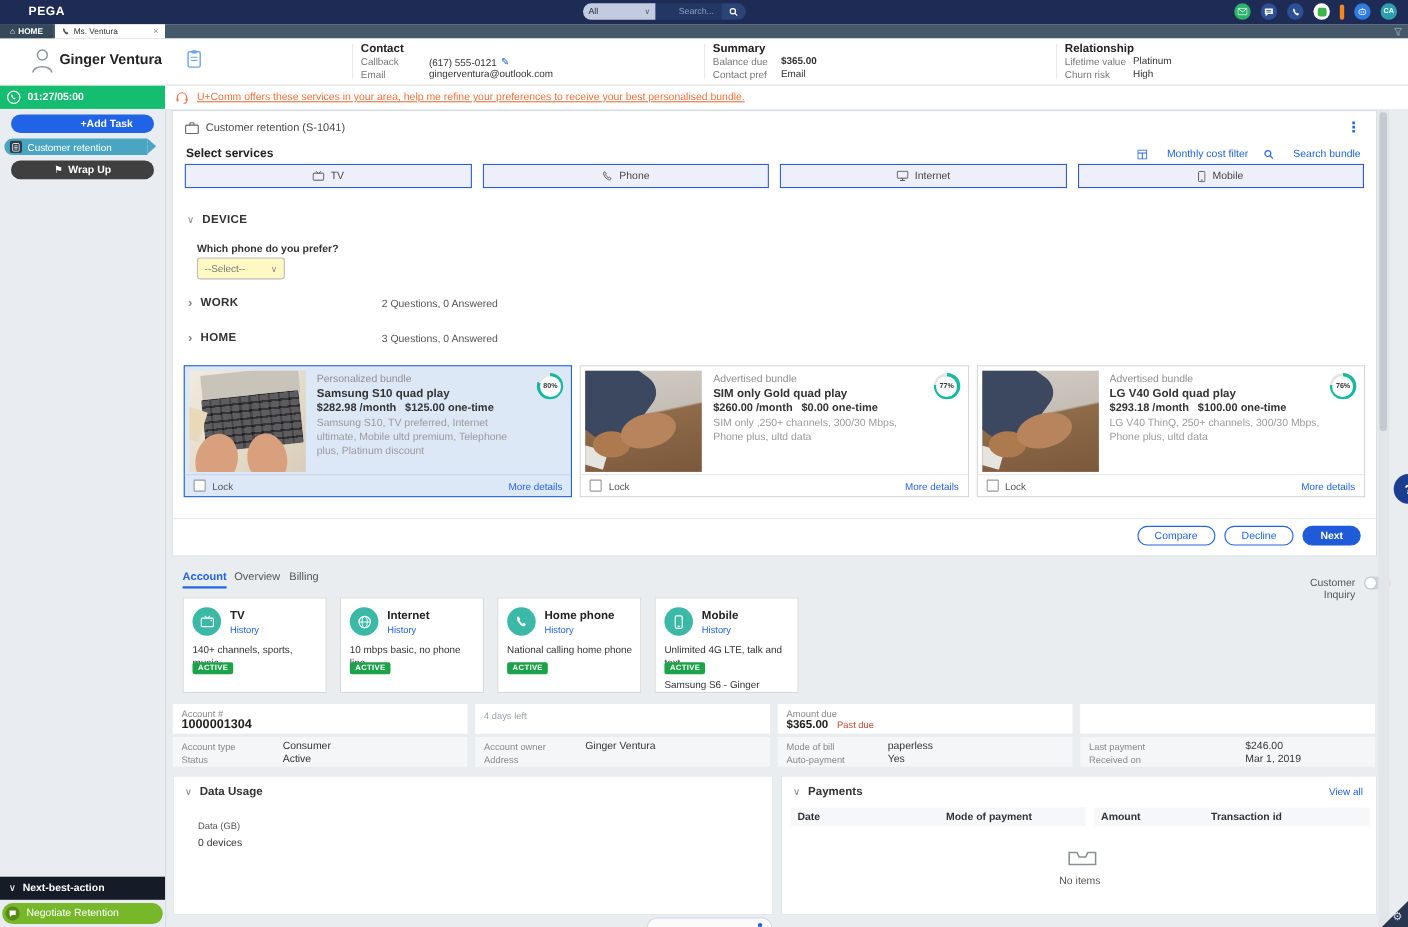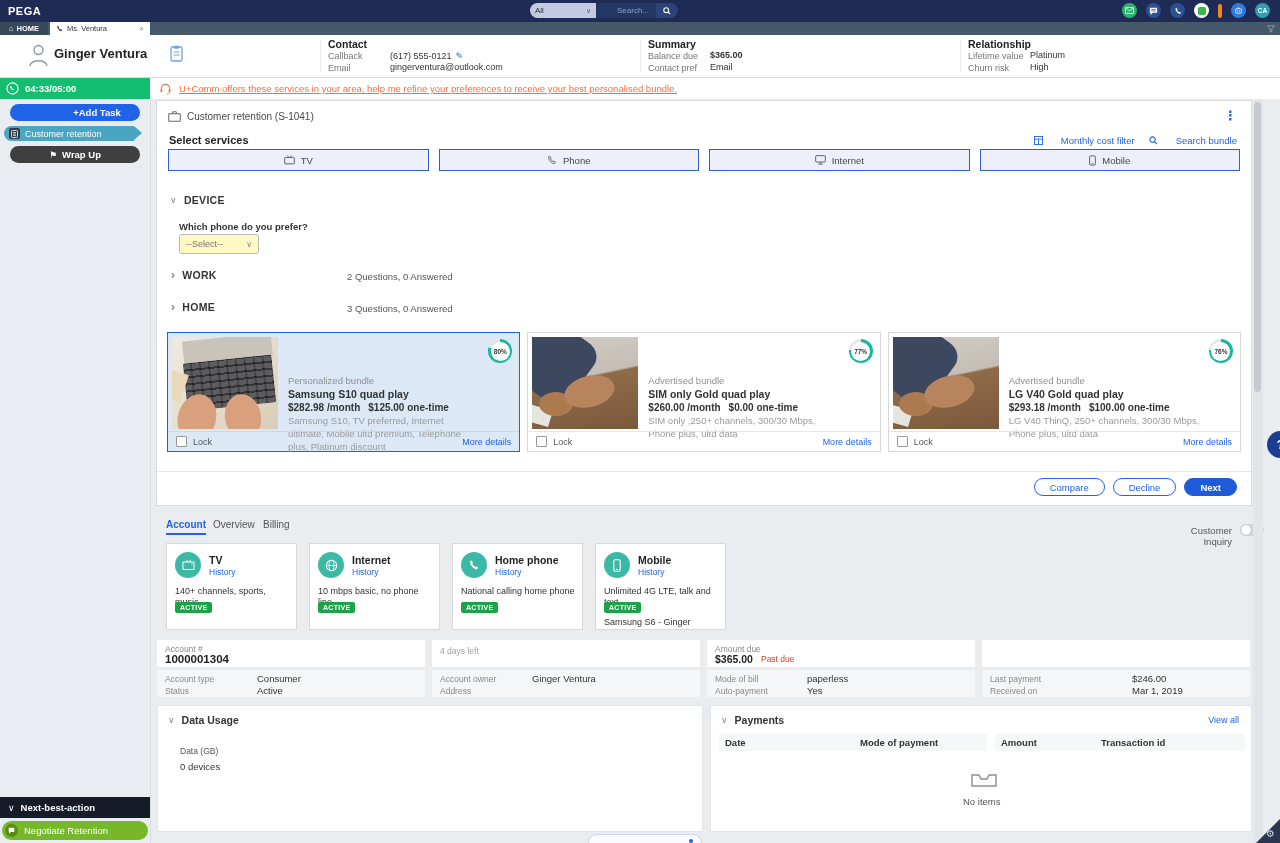--- a/index.html
+++ b/index.html
@@ -11,21 +11,21 @@
     font-family:"Liberation Sans","DejaVu Sans",sans-serif;-webkit-font-smoothing:antialiased;}
   #stage{position:relative;width:1280px;height:843px;background:var(--bg);overflow:hidden;}
   .abs{position:absolute}
   .flex{display:flex;align-items:center}
   .bold{font-weight:bold}
   .link{color:var(--blue)}
   svg{display:block}
 
   
   .topbar{left:0;top:0;width:1280px;height:22px;background:var(--navy);display:flex;align-items:center;}
-  .brand{color:#fff;font-size:11px;font-weight:bold;letter-spacing:.5px;margin-left:8px;}
+  .brand{color:#fff;font-size:11px;font-weight:bold;letter-spacing:.5px;margin-left:26px;}
   .searchgrp{position:absolute;left:530px;top:3px;height:15px;display:flex;align-items:center;}
   .scope{background:#c2cbdf;color:#2a2f38;font-size:8px;height:15px;display:flex;align-items:center;
     padding:0 5px;border-radius:8px 0 0 8px;width:56px;justify-content:space-between;}
   .sfield{background:#223764;height:15px;width:60px;display:flex;align-items:center;}
   .sfield input{background:transparent;border:0;outline:none;color:#c6d0e6;font-size:8px;width:56px;padding:0 21px;
     font-family:Liberation Sans, sans-serif;}
   .sfield input::placeholder{color:#8fa0c0;}
   .scap{background:#2c4377;height:15px;width:22px;border-radius:0 8px 8px 0;display:flex;align-items:center;justify-content:center;}
   .topicons{position:absolute;right:10px;top:3px;display:flex;align-items:center;gap:9px;}
   .cir{width:15px;height:15px;border-radius:50%;display:flex;align-items:center;justify-content:center;}
@@ -84,21 +84,21 @@
   .qmeta{position:absolute;font-size:9.5px;color:#555;}
   .qlabel{position:absolute;left:22px;top:120px;font-size:9.5px;font-weight:bold;color:#333;}
   .selectbox{position:absolute;left:22px;top:133px;width:80px;height:20px;border:1px solid #bbb;border-radius:3px;background:#fef9c3;
     display:flex;align-items:center;justify-content:space-between;padding:0 6px;box-sizing:border-box;font-size:9px;color:#777;}
 
   
   .bundles{position:absolute;left:10px;right:10px;top:231px;height:120px;display:flex;gap:7px;}
   .bcard{flex:1;position:relative;border:1px solid #d8d8d8;background:#fff;box-sizing:border-box;}
   .bcard.sel{border:1px solid #2063d2;background:#dde8f7;}
   .bimg{position:absolute;left:4px;top:4px;width:106px;height:92px;overflow:hidden;}
-  .btxt{position:absolute;left:120px;top:6px;right:38px;margin-top:36px;}
+  .btxt{position:absolute;left:120px;top:6px;right:38px;}
   .btype{font-size:9.5px;color:#8f8f8f;}
   .bname{font-size:10.5px;font-weight:bold;color:#333;margin-top:2px;}
   .bprice{font-size:10px;font-weight:bold;color:#333;margin-top:2px;}
   .bprice .once{margin-left:8px;}
   .bdesc{font-size:9.5px;color:#9a9a9a;margin-top:2px;line-height:1.35;}
   .badge{position:absolute;right:7px;top:6px;width:24px;height:24px;border-radius:50%;display:flex;align-items:center;justify-content:center;}
   .badge span{width:19px;height:19px;border-radius:50%;background:#fff;display:flex;align-items:center;justify-content:center;
     font-size:6.5px;font-weight:bold;color:#333;}
   .bfoot{position:absolute;left:0;right:0;bottom:0;height:20px;border-top:1px solid #e6e6e6;display:flex;align-items:center;
     padding:0 8px;box-sizing:border-box;font-size:9px;color:#555;gap:6px;}
@@ -279,21 +279,21 @@
   <div class="abs hval" style="left:1030px;top:50px">Platinum</div>
   <div class="abs hlabel" style="left:968px;top:63px">Churn risk</div>
   <div class="abs hval" style="left:1030px;top:62px">High</div>
 
   <div class="abs sidebar"></div>
   <div class="abs timer">
     <svg width="13" height="13" viewBox="0 0 14 14">
         <circle cx="7" cy="7" r="6" fill="none" stroke="#fff" stroke-width="1.2"></circle>
         <path d="M4.8 4.2 C4.3 4.8 4.4 5.8 5.2 7 C6 8.2 7 9 8 9 L8.8 7.9 L7.8 7.2 L7.3 7.6 C6.8 7.3 6.2 6.7 5.9 6.1 L6.3 5.6 L5.6 4.6 Z" fill="#fff"></path>
       </svg>
-    <span>04:33/05:00</span>
+    <span>01:27/05:00</span>
   </div>
   <div class="abs pill addtask">+Add Task</div>
   <div class="abs retention">
     <span class="docsq">
       <svg width="7" height="8" viewBox="0 0 7 8">
           <rect x="0.5" y="0.5" width="6" height="7" rx="0.8" fill="none" stroke="#fff" stroke-width="0.8"></rect>
           <line x1="2" y1="2.6" x2="5" y2="2.6" stroke="#fff" stroke-width="0.7"></line>
           <line x1="2" y1="4" x2="5" y2="4" stroke="#fff" stroke-width="0.7"></line>
           <line x1="2" y1="5.4" x2="5" y2="5.4" stroke="#fff" stroke-width="0.7"></line>
         </svg>

